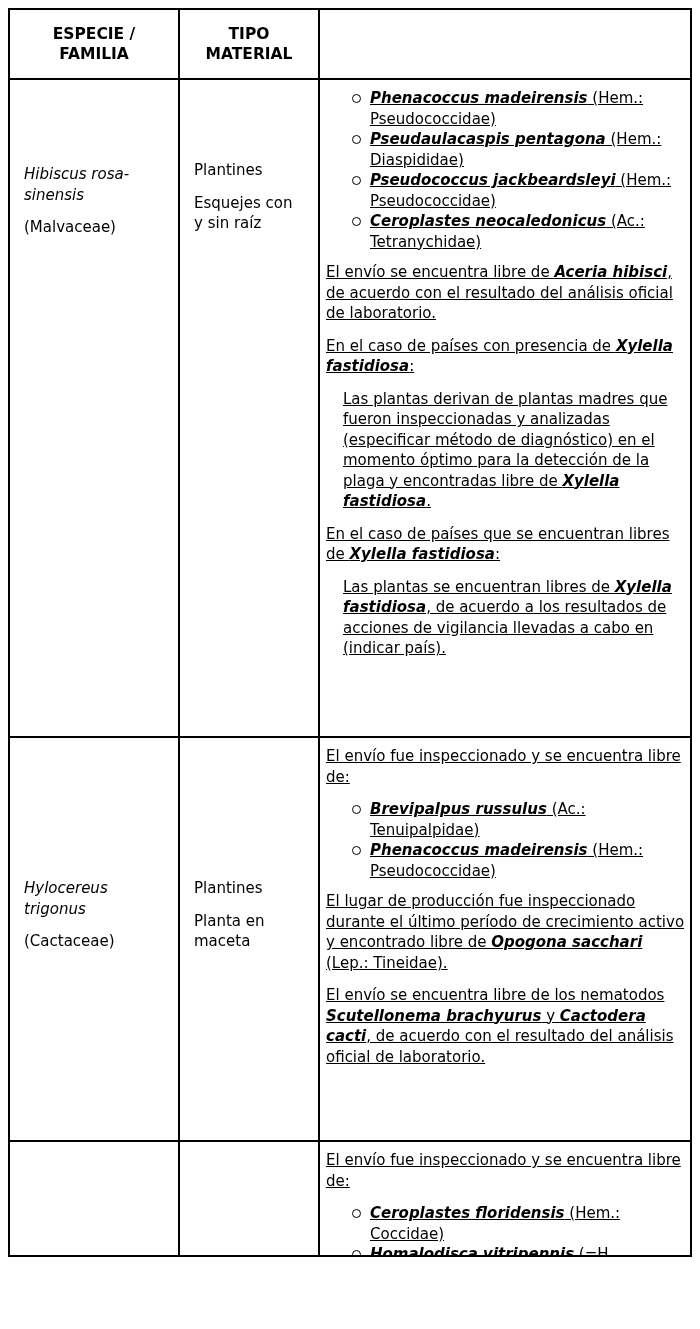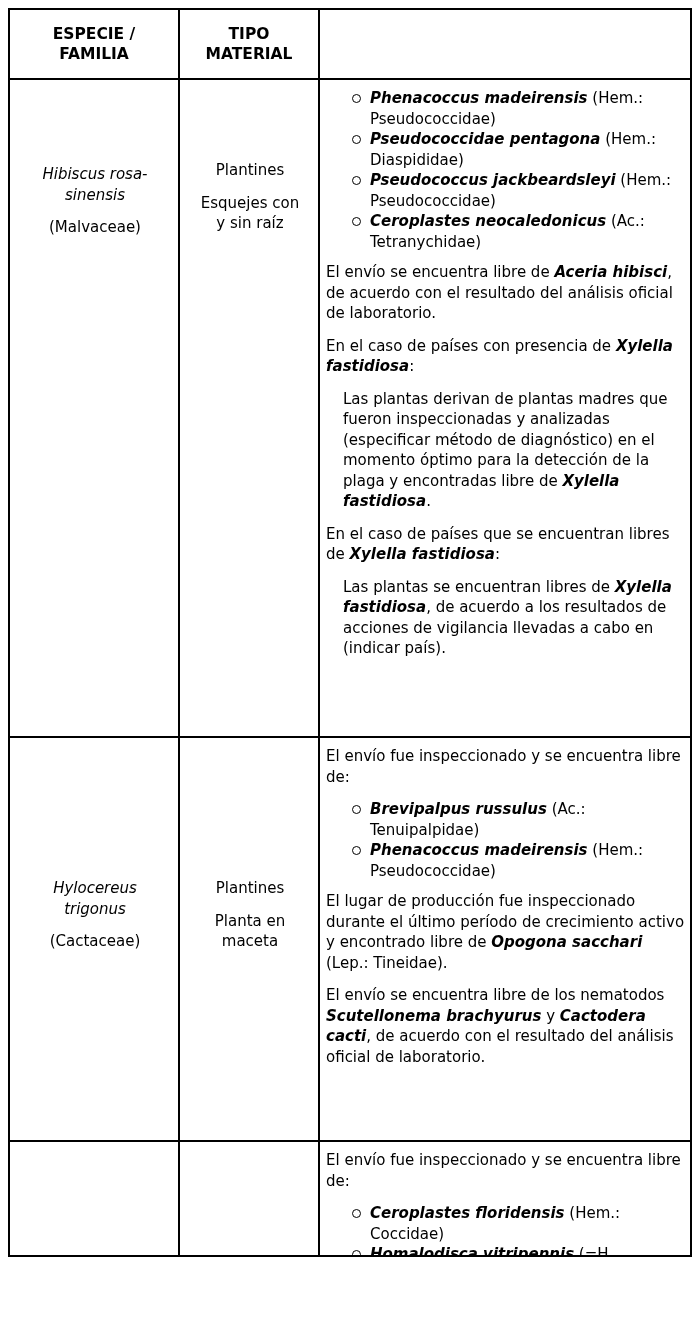--- a/index.html
+++ b/index.html
@@ -33,29 +33,29 @@
     display:flex;
     align-items:center;
     justify-content:center;
     font-weight:bold;
     font-size:15.5px;
     text-align:center;
   }
   .th span { white-space:pre-line; }
 
   
-  .center-cell { text-align:center; padding-left:14px; padding-right:12px; }
+  .center-cell { text-align:left; padding-left:14px; padding-right:12px; }
   .pt-r1a { padding-top:84px; }
   .pt-r1b { padding-top:80px; }
   .pt-r2  { padding-top:140px; }
   .species { font-style:italic; }
   .center-cell p { margin-bottom:12px; }
 
   
-  .decl-cell { padding:8px 5px 4px 6px; }
+  .decl-cell { padding:8px 5px 4px 6px;text-decoration:underline; }
   .decl-cell p { margin-bottom:12px; }
   .decl-cell p.indented { margin-left:17px; }
   .bullets { list-style:none; margin:0 0 10px 26px; padding:0; }
   .bullets li { position:relative; padding-left:18px; }
   .bullets li::before {
     content:"";
     position:absolute;
     left:0; top:6px;
     width:7px; height:7px;
     border:1.5px solid #000;
@@ -85,21 +85,21 @@
         <p class="species">Hibiscus rosa-sinensis</p>
         <p>(Malvaceae)</p>
       </div>
       <div class="cell c2 center-cell pt-r1b">
         <p>Plantines</p>
         <p>Esquejes con y sin raíz</p>
       </div>
       <div class="cell decl-cell">
         <ul class="bullets">
           <li><b class="sci">Phenacoccus madeirensis</b><span> (Hem.: Pseudococcidae)</span></li>
-          <li><b class="sci">Pseudococcidae pentagona</b><span> (Hem.: Diaspididae)</span></li>
+          <li><b class="sci">Pseudaulacaspis pentagona</b><span> (Hem.: Diaspididae)</span></li>
           <li><b class="sci">Pseudococcus jackbeardsleyi</b><span> (Hem.: Pseudococcidae)</span></li>
           <li><b class="sci">Ceroplastes neocaledonicus</b><span> (Ac.: Tetranychidae)</span></li>
         </ul>
         <p><span>El envío se encuentra libre de </span><b class="sci">Aceria hibisci</b><span>, de acuerdo con el resultado del análisis oficial de laboratorio.</span></p>
         <p><span>En el caso de países con presencia de </span><b class="sci">Xylella fastidiosa</b><span>:</span></p>
         <p class="indented"><span>Las plantas derivan de plantas madres que fueron inspeccionadas y analizadas (especificar método de diagnóstico) en el momento óptimo para la detección de la plaga y encontradas libre de </span><b class="sci">Xylella fastidiosa</b><span>.</span></p>
         <p><span>En el caso de países que se encuentran libres de </span><b class="sci">Xylella fastidiosa</b><span>:</span></p>
         <p class="indented"><span>Las plantas se encuentran libres de </span><b class="sci">Xylella fastidiosa</b><span>, de acuerdo a los resultados de acciones de vigilancia llevadas a cabo en (indicar país).</span></p>
       </div>
     </div>

